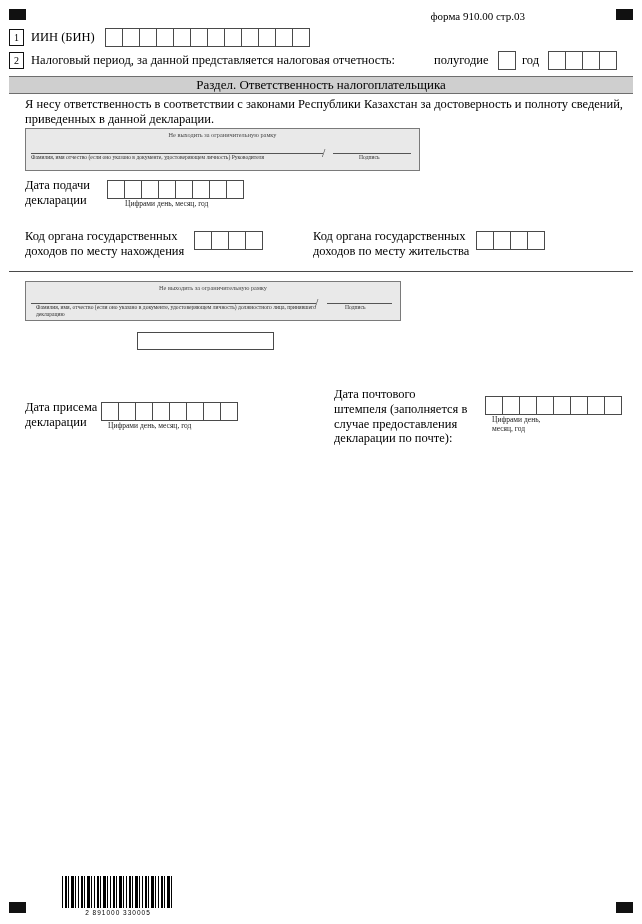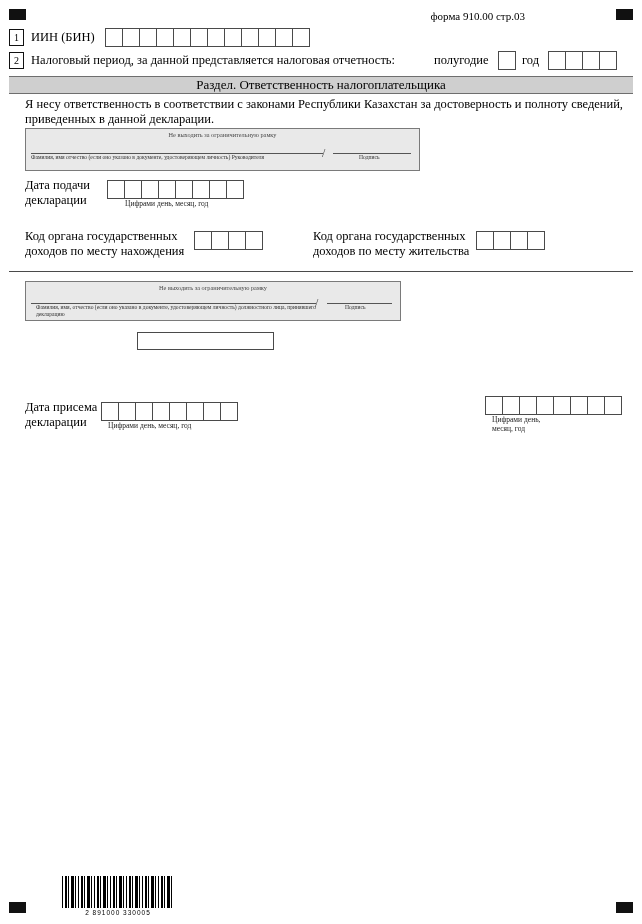--- a/index.html
+++ b/index.html
@@ -288,20 +288,24 @@
       <i></i>
       <i></i>
       <i></i>
       <i></i>
       <i></i>
       <i></i>
       <i></i>
   </div>
   <div class="lbl sm" style="left:108px; top:422px;">Цифрами день, месяц, год</div>
 
+  <div class="lbl" style="left:334px; top:387px; width:150px;">Дата почтового
+штемпеля (заполняется в
+случае предоставления
+декларации по почте):</div>
   <div class="cells" style="left:485px; top:396px;">
     <i></i>
       <i></i>
       <i></i>
       <i></i>
       <i></i>
       <i></i>
       <i></i>
       <i></i>
   </div>

